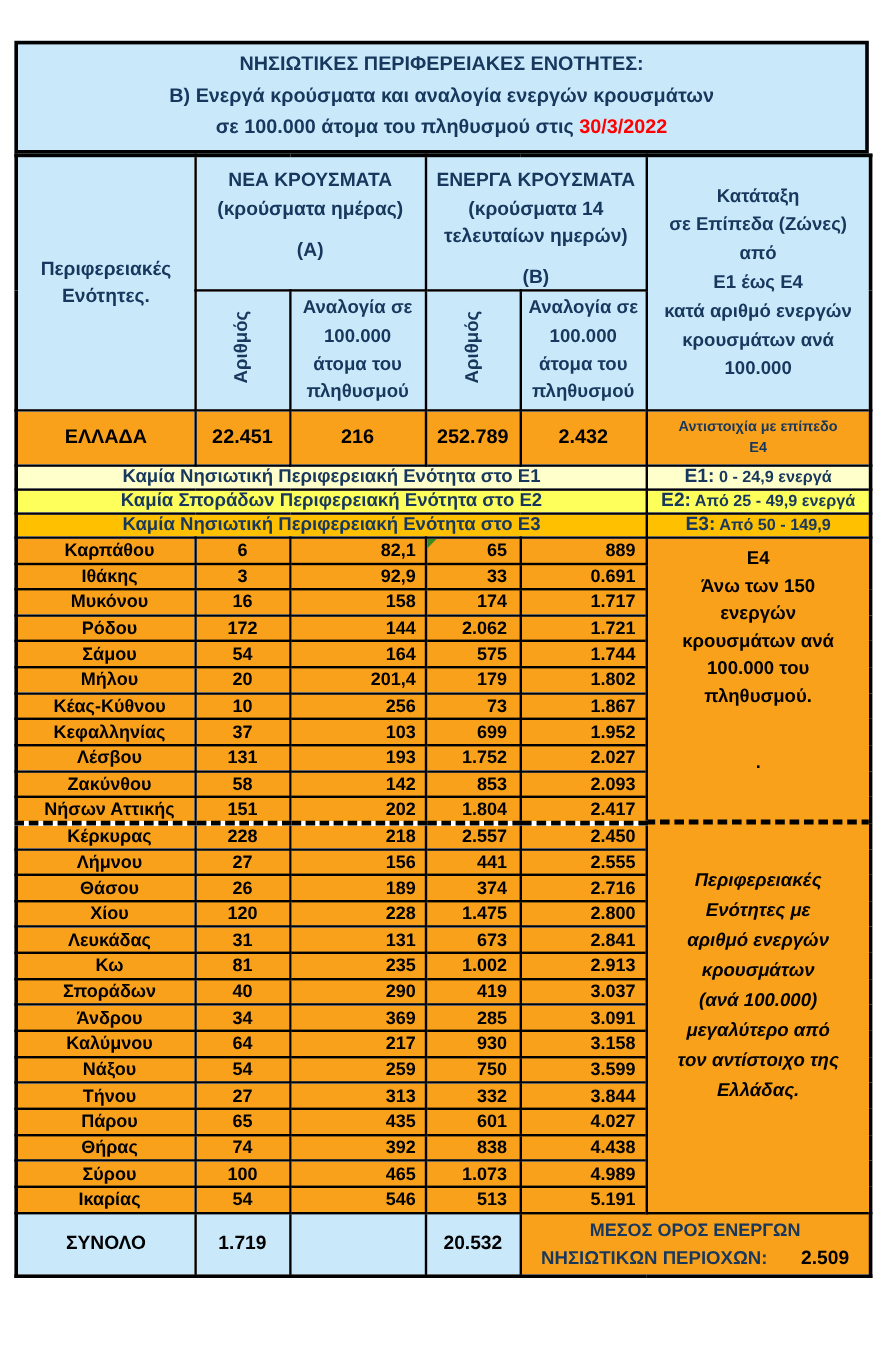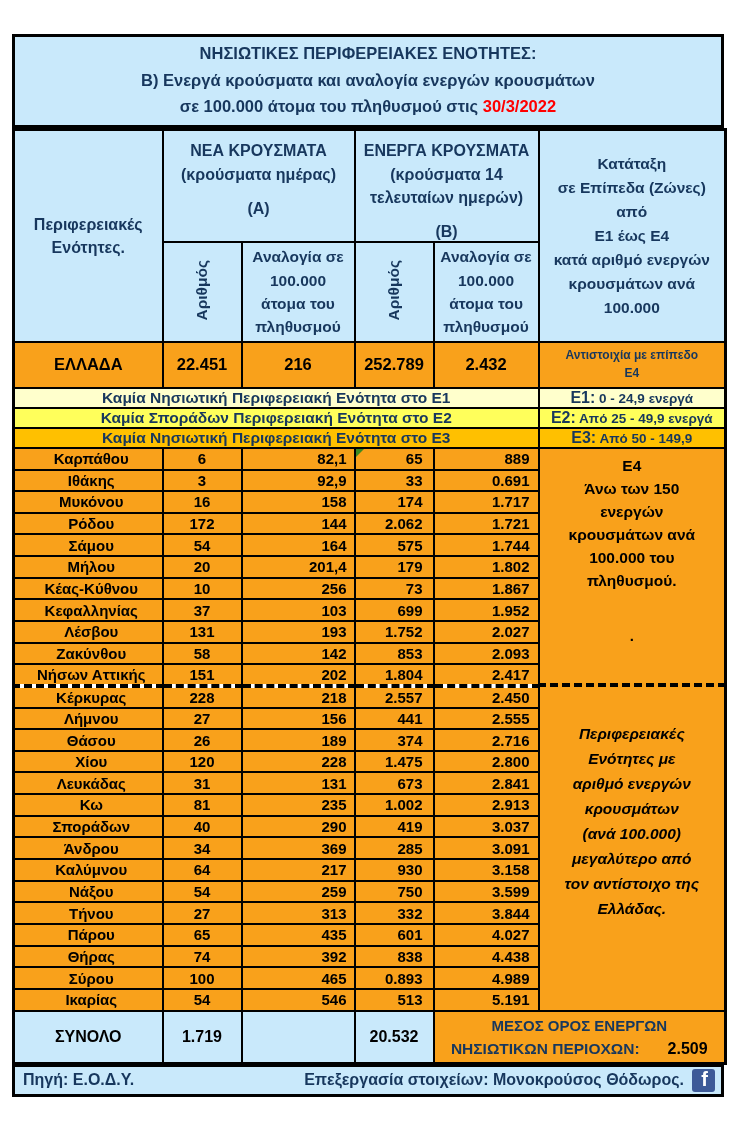--- a/index.html
+++ b/index.html
@@ -393,21 +393,21 @@
           <td class="i-name">Θήρας</td>
           <td class="i-new">74</td>
           <td class="i-nratio">392</td>
           <td class="i-act">838</td>
           <td class="i-aratio">4.438</td>
         </tr>
         <tr>
           <td class="i-name">Σύρου</td>
           <td class="i-new">100</td>
           <td class="i-nratio">465</td>
-          <td class="i-act">0.893</td>
+          <td class="i-act">1.073</td>
           <td class="i-aratio">4.989</td>
         </tr>
         <tr>
           <td class="i-name">Ικαρίας</td>
           <td class="i-new">54</td>
           <td class="i-nratio">546</td>
           <td class="i-act">513</td>
           <td class="i-aratio">5.191</td>
         </tr>
       </tbody>
@@ -422,21 +422,14 @@
           <div class="avg-l1">ΜΕΣΟΣ ΟΡΟΣ ΕΝΕΡΓΩΝ</div>
           <div class="avg-l2">
             <span>ΝΗΣΙΩΤΙΚΩΝ ΠΕΡΙΟΧΩΝ:</span>
             <span class="avg-val">2.509</span>
           </div>
         </td>
       </tr>
     </tbody>
   </table>
 
-  <div class="footer">
-    <span>Πηγή: Ε.Ο.Δ.Υ.</span>
-    <span class="footer-right">
-      <span>Επεξεργασία στοιχείων: Μονοκρούσος Θόδωρος.</span>
-      <span class="fb-icon">f</span>
-    </span>
-  </div>
 
 </div>
 
 </body></html>

